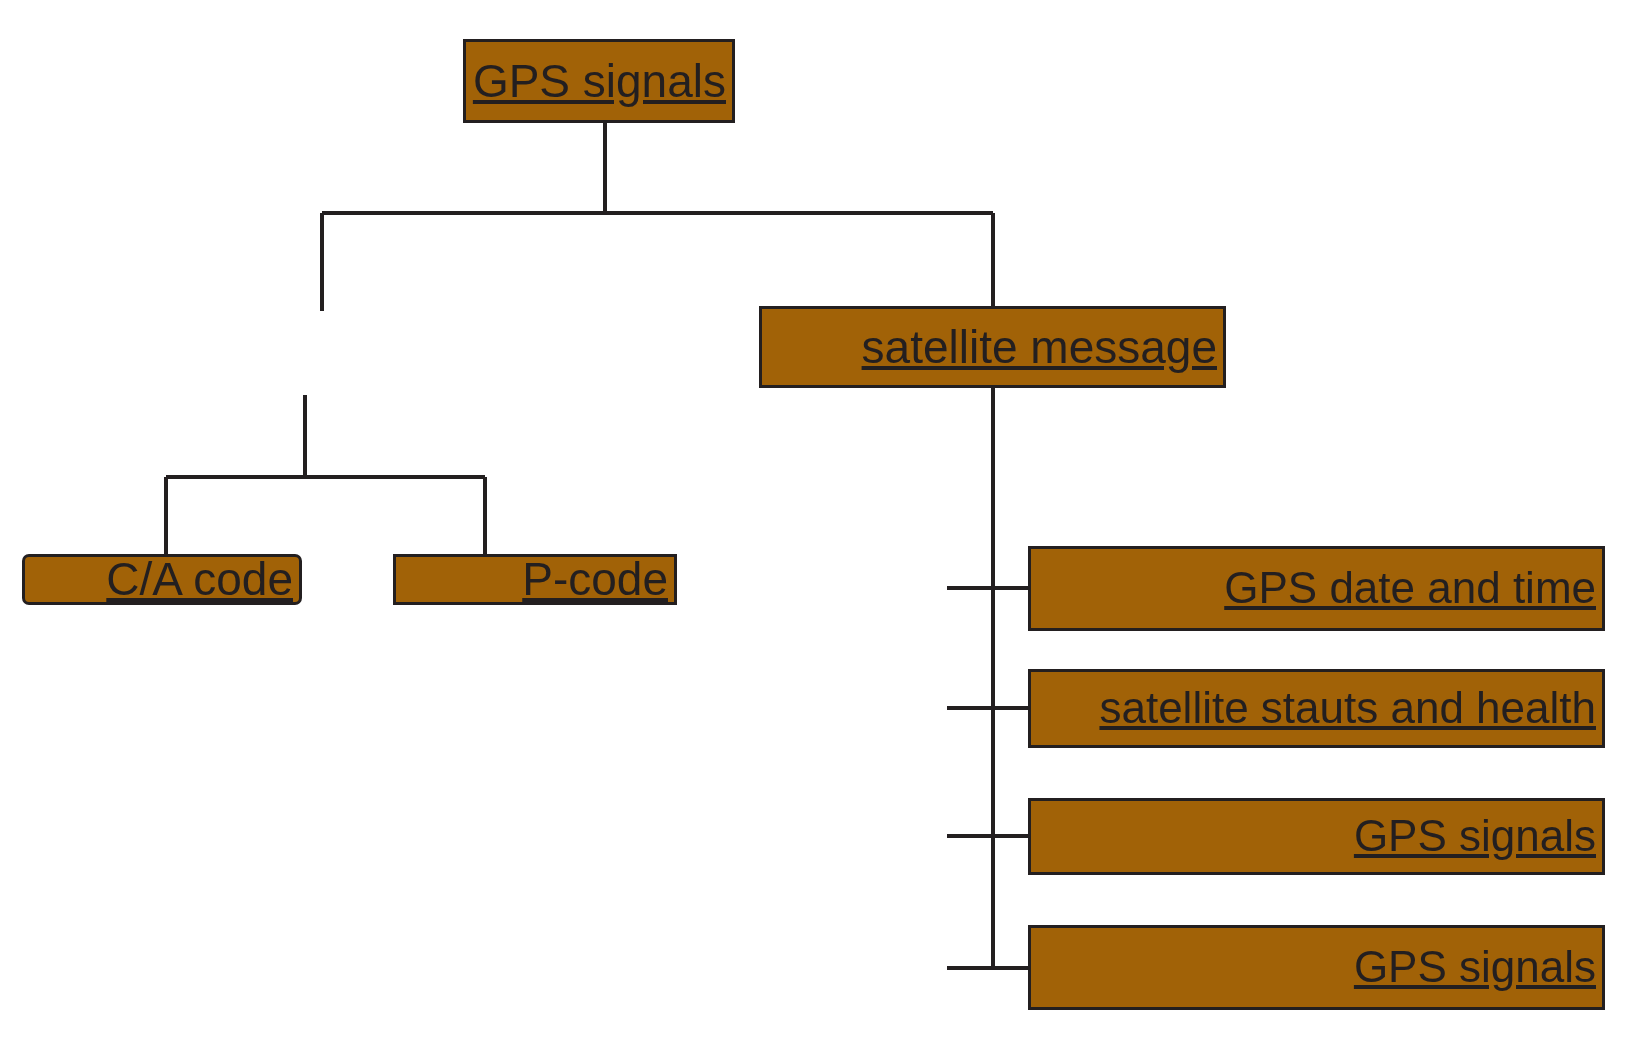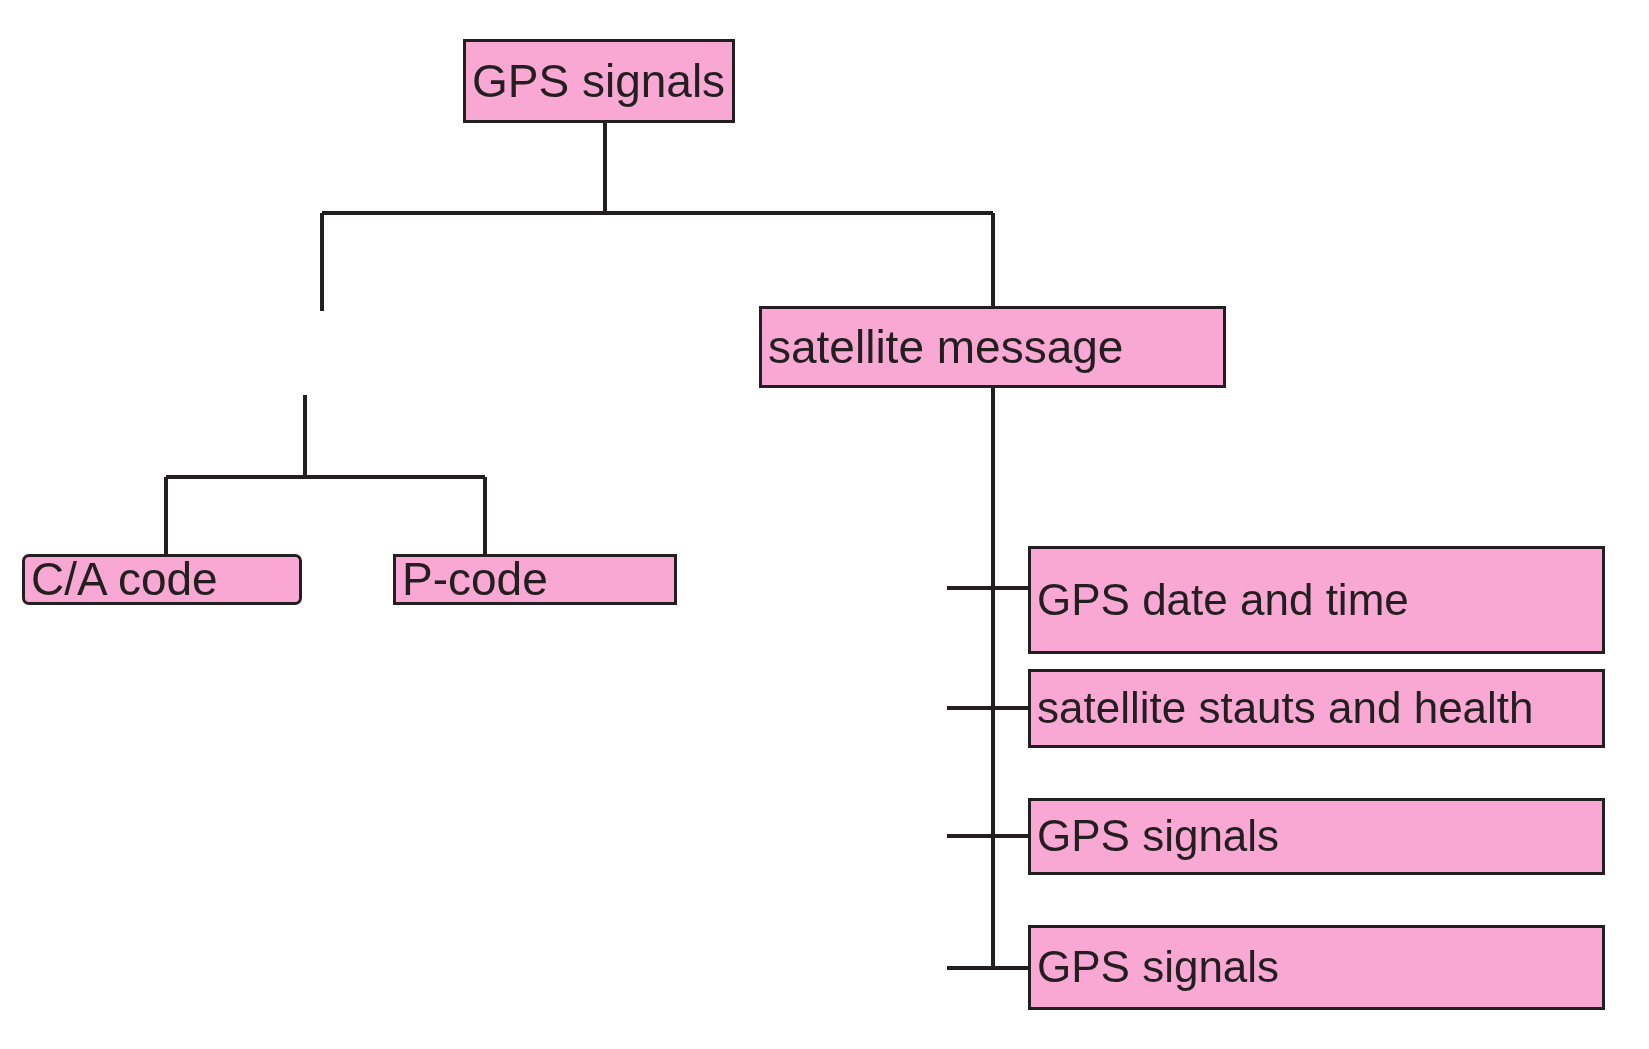--- a/index.html
+++ b/index.html
@@ -23,42 +23,43 @@
     position: absolute;
     left: 0;
     top: 0;
     width: 1649px;
     height: 1049px;
     pointer-events: none;
   }
   .node {
     position: absolute;
     box-sizing: border-box;
-    background: #f9a8d4;
+    background: #a16207;
     border: 3px solid #231f20;
     display: flex;
     align-items: center;
-    justify-content: flex-start;
+    justify-content: flex-end;
     text-align: center;
     line-height: 1.05;
     color: #231f20;
     white-space: nowrap;
     z-index: 2;
+    text-decoration: underline;
   }
   .node-label {
     display: block;
     padding: 0 6px;
   }
   
   #node-root        { left: 463px; top: 39px;  width: 272px; height: 84px;  font-size: 46px; }
   #node-ranging     { left: 161px; top: 311px; width: 322px; height: 84px;  font-size: 46px; }
   #node-navigation  { left: 759px; top: 306px; width: 467px; height: 82px;  font-size: 46px; }
   #node-ca          { left: 22px;  top: 554px; width: 280px; height: 51px;  font-size: 46px; border-radius: 7px; }
   #node-p           { left: 349px; top: 554px; width: 284px; height: 51px;  font-size: 46px; margin-left: 44px; }
-  #node-datetime    { left: 1028px; top: 546px; width: 577px; height: 108px; font-size: 44px; }
+  #node-datetime    { left: 1028px; top: 546px; width: 577px; height: 85px; font-size: 44px; }
   #node-status      { left: 1028px; top: 669px; width: 577px; height: 79px; font-size: 44px; }
   #node-sig1        { left: 1028px; top: 798px; width: 577px; height: 77px; font-size: 44px; }
   #node-sig2        { left: 1028px; top: 925px; width: 577px; height: 85px; font-size: 44px; }
 </style>
 </head>
 <body>
 
 <div id="canvas">
 
   <svg class="wires" viewBox="0 0 1649 1049" xmlns="http://www.w3.org/2000/svg">

